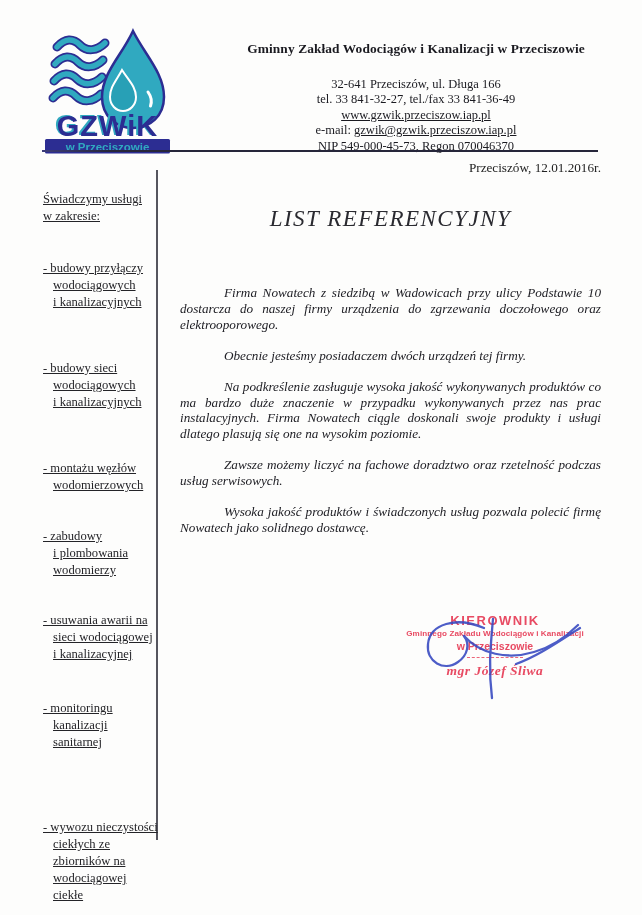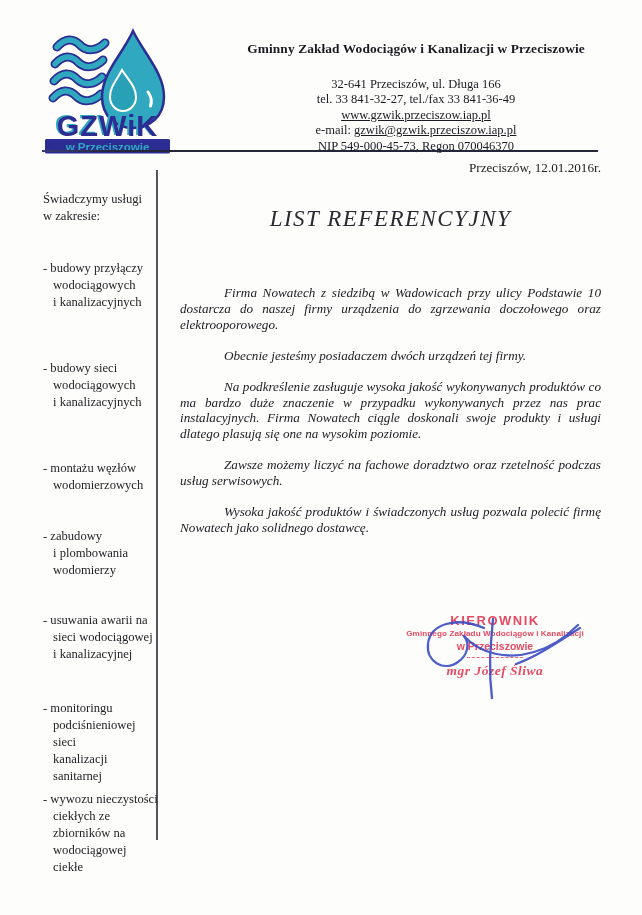--- a/index.html
+++ b/index.html
@@ -23,21 +23,21 @@
     font-size:12.5px;line-height:15.5px;color:#1a1a20;
   }
   .org-name{font-weight:bold;font-size:13.4px;margin-bottom:20px;letter-spacing:.1px;}
   .u{text-decoration:underline;}
   .hrule{position:absolute;left:42px;top:150px;width:556px;height:2px;
     background:linear-gradient(90deg,#3c3c7a 0%,#26263a 12%,#26263a 100%);}
   .vrule{position:absolute;left:156px;top:170px;width:2px;height:670px;background:#55555e;}
   
   .sidebar{position:absolute;left:43px;top:191px;width:116px;
     font-size:12.6px;line-height:17px;color:#242428;}
-  .sb-item{position:absolute;left:0;width:116px;}
+  .sb-item{position:absolute;left:0;width:116px;text-decoration:underline;}
   .sb-item .ind{padding-left:10px;}
   
   .content{position:absolute;left:180px;top:160px;width:421px;}
   .date-line{text-align:right;font-size:13.2px;color:#222;}
   .letter-title{
     margin-top:30px;text-align:center;font-style:italic;font-size:23px;
     letter-spacing:1.5px;color:#2a2a30;white-space:nowrap;
   }
   .paragraphs{margin-top:53px;font-style:italic;font-size:13.2px;
     line-height:15.9px;text-align:justify;color:#202026;}
@@ -129,24 +129,23 @@
       <div class="ind">i plombowania</div>
       <div class="ind">wodomierzy</div>
     </div>
     <div class="sb-item" style="top:421px">
       <div>- usuwania awarii na</div>
       <div class="ind">sieci wodociągowej</div>
       <div class="ind">i kanalizacyjnej</div>
     </div>
     <div class="sb-item" style="top:509px">
       <div>- monitoringu</div>
-      <div class="ind">podciśnieniowej sieci</div>
       <div class="ind">kanalizacji sanitarnej</div>
     </div>
-    <div class="sb-item" style="top:600px">
+    <div class="sb-item" style="top:628px">
       <div>- wywozu nieczystości</div>
       <div class="ind">ciekłych ze</div>
       <div class="ind">zbiorników na</div>
       <div class="ind">wodociągowej ciekłe</div>
     </div>
   </aside>
 
   <main class="content">
     <div class="date-line">Przeciszów, 12.01.2016r.</div>
     <div class="letter-title">LIST REFERENCYJNY</div>

